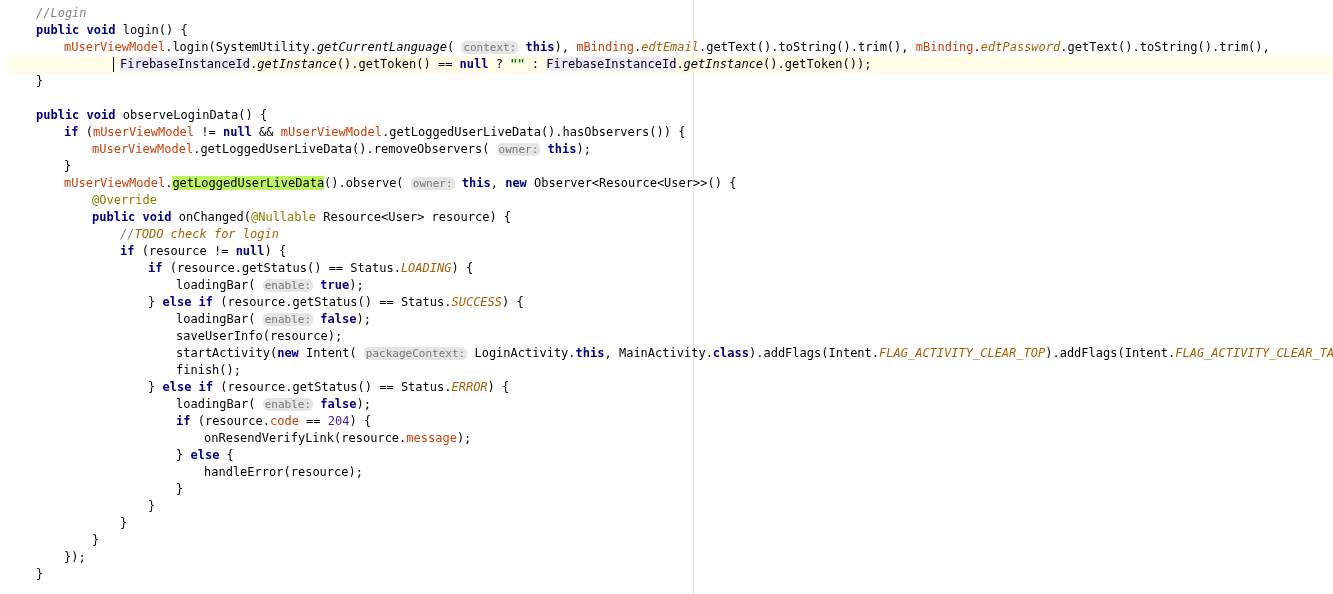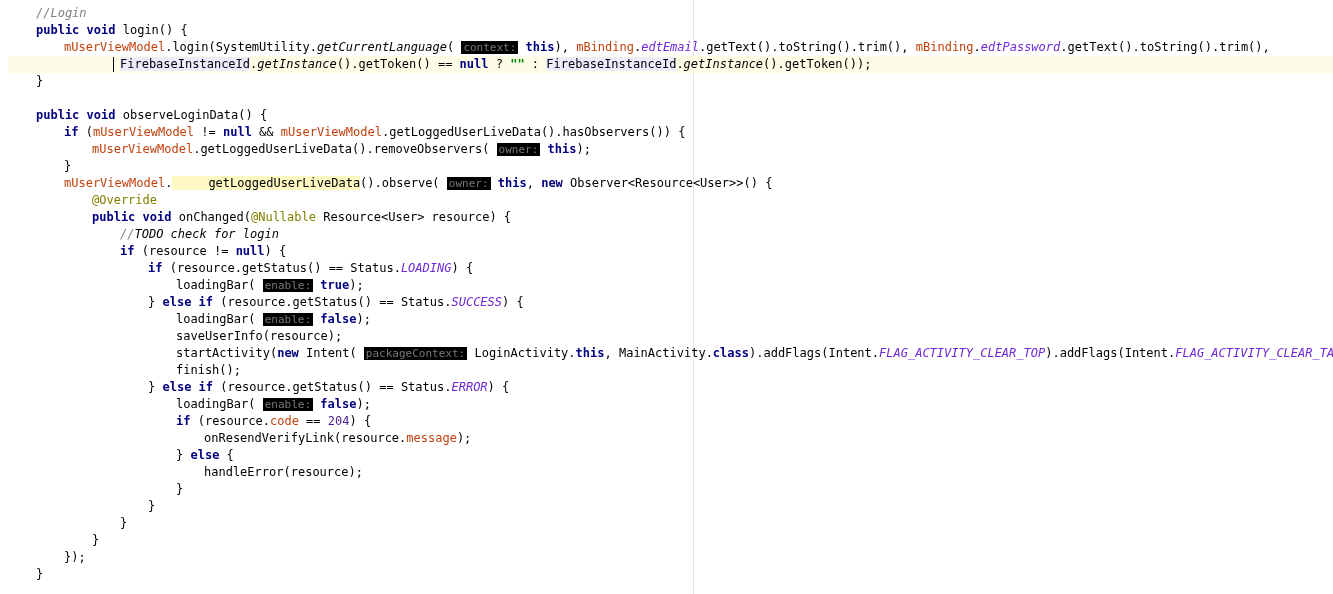--- a/index.html
+++ b/index.html
@@ -2,31 +2,31 @@
 <html><head>
 <meta charset="utf-8">
 <style>
 * { margin:0; padding:0; box-sizing:border-box; }
 body { font-family:'Menlo','Consolas','DejaVu Sans Mono',monospace; font-size:12px; line-height:17px; background:#fff; color:#000; position:relative; width:1333px; height:594px; overflow:hidden; }
 .editor { position:relative; padding:5px 0 0 8px; white-space:pre; }
 .line { position:relative; height:17px; }
 .hl-line { background:linear-gradient(#fdfde7,#fdfde7); }
 .caret { position:absolute; width:1px; height:15px; background:#000; top:1px; }
 .usage { background:#edebfc; }
-.occurrence { background:#fef9c3;padding-left:36px; }
+.occurrence { background:#bef264; }
 .vruler { position:absolute; top:0; bottom:0; width:1px; background:#e4e4e4; }
 .kw { color:#000080; font-weight:bold; }
 .str { color:#008000; font-weight:bold; }
 .num { color:#4c1d95; }
 .comment { color:#808080; font-style:italic; }
-.todo { color:#000000; font-style:italic; }
+.todo { color:#a16207; font-style:italic; }
 .ann { color:#808000; }
-.hint { color:#787878; background:#000000; border-radius:0; padding:0 2px; font-size:11px; }
+.hint { color:#787878; background:#e5e5e5; border-radius:5px; padding:0 2px; font-size:11px; }
 .field { color:#c2410c; }
-.fieldi { color:#6d28d9; font-style:italic; }
+.fieldi { color:#a16207; font-style:italic; }
 .static { font-style:italic; }
 .param { color:#000000; }
 .teal { color:#000000; }
 </style>
 </head>
 <body>
 
 <div class="vruler" style="left:693px"></div>
 
 <div class="editor" id="ed"><div class="line"><span style="display: inline-block; width: 28px;"></span><span class="comment">//Login</span></div><div class="line"><span style="display: inline-block; width: 28px;"></span><span class="kw">public void </span><span>login() {</span></div><div class="line"><span style="display: inline-block; width: 56px;"></span><span class="field">mUserViewModel</span><span>.login(SystemUtility.</span><span class="static">getCurrentLanguage</span><span>( </span><span class="hint">context:</span><span> </span><span class="kw">this</span><span>), </span><span class="field">mBinding</span><span>.</span><span class="fieldi">edtEmail</span><span>.getText().toString().trim(), </span><span class="field">mBinding</span><span>.</span><span class="fieldi">edtPassword</span><span>.getText().toString().trim(),</span></div><div class="line hl-line"><span style="display: inline-block; width: 112px;"></span><span class="caret" style="left: 105px;"></span><span class="usage">FirebaseInstanceId</span><span>.</span><span class="static">getInstance</span><span>().getToken() == </span><span class="kw">null</span><span> ? </span><span class="str">""</span><span> : </span><span class="usage">FirebaseInstanceId</span><span>.</span><span class="static">getInstance</span><span>().getToken());</span></div><div class="line"><span style="display: inline-block; width: 28px;"></span><span>}</span></div><div class="line"><span style="display: inline-block; width: 0px;"></span><span></span></div><div class="line"><span style="display: inline-block; width: 28px;"></span><span class="kw">public void </span><span>observeLoginData() {</span></div><div class="line"><span style="display: inline-block; width: 56px;"></span><span class="kw">if </span><span>(</span><span class="field">mUserViewModel</span><span> != </span><span class="kw">null</span><span> &amp;&amp; </span><span class="field">mUserViewModel</span><span>.getLoggedUserLiveData().hasObservers()) {</span></div><div class="line"><span style="display: inline-block; width: 84px;"></span><span class="field">mUserViewModel</span><span>.getLoggedUserLiveData().removeObservers( </span><span class="hint">owner:</span><span> </span><span class="kw">this</span><span>);</span></div><div class="line"><span style="display: inline-block; width: 56px;"></span><span>}</span></div><div class="line"><span style="display: inline-block; width: 56px;"></span><span class="field">mUserViewModel</span><span>.</span><span class="occurrence">getLoggedUserLiveData</span><span>().observe( </span><span class="hint">owner:</span><span> </span><span class="kw">this</span><span>, </span><span class="kw">new </span><span class="teal">Observer&lt;Resource&lt;User&gt;&gt;() {</span></div><div class="line"><span style="display: inline-block; width: 84px;"></span><span class="ann">@Override</span></div><div class="line"><span style="display: inline-block; width: 84px;"></span><span class="kw">public void </span><span>onChanged(</span><span class="ann">@Nullable</span><span> Resource&lt;User&gt; resource) {</span></div><div class="line"><span style="display: inline-block; width: 112px;"></span><span class="comment">//</span><span class="todo">TODO check for login</span></div><div class="line"><span style="display: inline-block; width: 112px;"></span><span class="kw">if </span><span>(</span><span class="param">resource</span><span> != </span><span class="kw">null</span><span>) {</span></div><div class="line"><span style="display: inline-block; width: 140px;"></span><span class="kw">if </span><span>(</span><span class="param">resource</span><span>.getStatus() == Status.</span><span class="fieldi">LOADING</span><span>) {</span></div><div class="line"><span style="display: inline-block; width: 168px;"></span><span>loadingBar( </span><span class="hint">enable:</span><span> </span><span class="kw">true</span><span>);</span></div><div class="line"><span style="display: inline-block; width: 140px;"></span><span>} </span><span class="kw">else if </span><span>(</span><span class="param">resource</span><span>.getStatus() == Status.</span><span class="fieldi">SUCCESS</span><span>) {</span></div><div class="line"><span style="display: inline-block; width: 168px;"></span><span>loadingBar( </span><span class="hint">enable:</span><span> </span><span class="kw">false</span><span>);</span></div><div class="line"><span style="display: inline-block; width: 168px;"></span><span>saveUserInfo(</span><span class="param">resource</span><span>);</span></div><div class="line"><span style="display: inline-block; width: 168px;"></span><span>startActivity(</span><span class="kw">new </span><span>Intent( </span><span class="hint">packageContext:</span><span> LoginActivity.</span><span class="kw">this</span><span>, MainActivity.</span><span class="kw">class</span><span>).addFlags(Intent.</span><span class="fieldi">FLAG_ACTIVITY_CLEAR_TOP</span><span>).addFlags(Intent.</span><span class="fieldi">FLAG_ACTIVITY_CLEAR_TASK</span></div><div class="line"><span style="display: inline-block; width: 168px;"></span><span>finish();</span></div><div class="line"><span style="display: inline-block; width: 140px;"></span><span>} </span><span class="kw">else if </span><span>(</span><span class="param">resource</span><span>.getStatus() == Status.</span><span class="fieldi">ERROR</span><span>) {</span></div><div class="line"><span style="display: inline-block; width: 168px;"></span><span>loadingBar( </span><span class="hint">enable:</span><span> </span><span class="kw">false</span><span>);</span></div><div class="line"><span style="display: inline-block; width: 168px;"></span><span class="kw">if </span><span>(</span><span class="param">resource</span><span>.</span><span class="field">code</span><span> == </span><span class="num">204</span><span>) {</span></div><div class="line"><span style="display: inline-block; width: 196px;"></span><span>onResendVerifyLink(</span><span class="param">resource</span><span>.</span><span class="field">message</span><span>);</span></div><div class="line"><span style="display: inline-block; width: 168px;"></span><span>} </span><span class="kw">else </span><span>{</span></div><div class="line"><span style="display: inline-block; width: 196px;"></span><span>handleError(</span><span class="param">resource</span><span>);</span></div><div class="line"><span style="display: inline-block; width: 168px;"></span><span>}</span></div><div class="line"><span style="display: inline-block; width: 140px;"></span><span>}</span></div><div class="line"><span style="display: inline-block; width: 112px;"></span><span>}</span></div><div class="line"><span style="display: inline-block; width: 84px;"></span><span>}</span></div><div class="line"><span style="display: inline-block; width: 56px;"></span><span>});</span></div><div class="line"><span style="display: inline-block; width: 28px;"></span><span>}</span></div></div>

